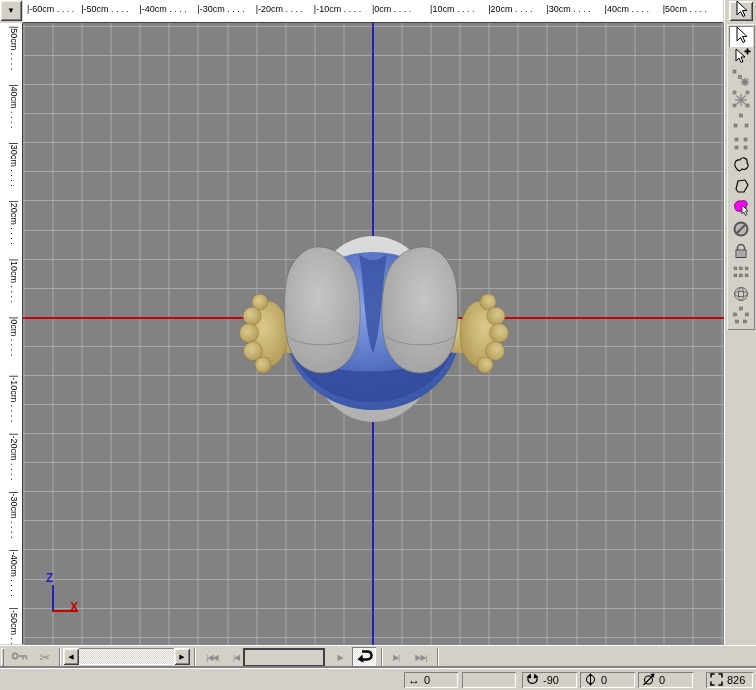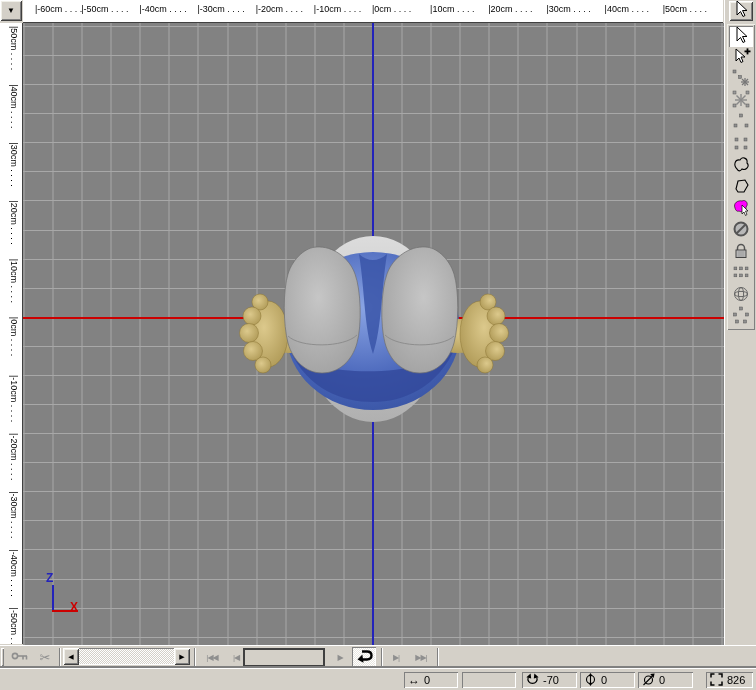--- a/index.html
+++ b/index.html
@@ -80,21 +80,21 @@
 </head>
 <body>
 
 <div id="app">
 
   <div class="corner-btn raised">
     <span>▼</span>
   </div>
 
   <div class="h-ruler">
-      <div class="h-cell" style="left: 12px; width: 58.16px;">|-60cm .  .  .  . </div>
+      <div class="h-cell" style="left: 4px; width: 58.16px;">|-60cm .  .  .  . </div>
       <div class="h-cell" style="left: 58.16px; width: 58.16px;">|-50cm .  .  .  . </div>
       <div class="h-cell" style="left: 116.32px; width: 58.16px;">|-40cm .  .  .  . </div>
       <div class="h-cell" style="left: 174.48px; width: 58.16px;">|-30cm .  .  .  . </div>
       <div class="h-cell" style="left: 232.64px; width: 58.16px;">|-20cm .  .  .  . </div>
       <div class="h-cell" style="left: 290.8px; width: 58.16px;">|-10cm .  .  .  . </div>
       <div class="h-cell" style="left: 348.96px; width: 58.16px;">|0cm .  .  .  . </div>
       <div class="h-cell" style="left: 407.12px; width: 58.16px;">|10cm .  .  .  . </div>
       <div class="h-cell" style="left: 465.28px; width: 58.16px;">|20cm .  .  .  . </div>
       <div class="h-cell" style="left: 523.44px; width: 58.16px;">|30cm .  .  .  . </div>
       <div class="h-cell" style="left: 581.6px; width: 58.16px;">|40cm .  .  .  . </div>
@@ -364,21 +364,21 @@
       </div>
       <div class="st-field" style="left: 462px; width: 54px;">
         <span></span>
       </div>
       <div class="st-field" style="left: 522px; width: 55px;">
         <span><svg width="13" height="13" viewBox="0 0 13 13">
             <path d="M2.2,4.5 A4.6,4.4 0 1 0 10.8,4.5" fill="none" stroke="#000" stroke-width="1.2"></path>
             <path d="M8.4,0.5 L12.6,4.2 L7.8,5.6 Z" fill="#000"></path>
             <path d="M4.6,0.5 L0.4,4.2 L5.2,5.6 Z" fill="#000"></path>
           </svg></span>
-        <span>-70</span>
+        <span>-90</span>
       </div>
       <div class="st-field" style="left: 580px; width: 55px;">
         <span><svg width="13" height="13" viewBox="0 0 13 13">
             <circle cx="6.5" cy="6.5" r="4" fill="none" stroke="#000" stroke-width="1.1"></circle>
             <line x1="6.5" y1="1" x2="6.5" y2="12" stroke="#000" stroke-width="1.1"></line>
             <path d="M4.5,3 L6.5,0 L8.5,3 Z" fill="#000"></path>
             <path d="M4.5,10 L6.5,13 L8.5,10 Z" fill="#000"></path>
           </svg></span>
         <span>0</span>
       </div>

